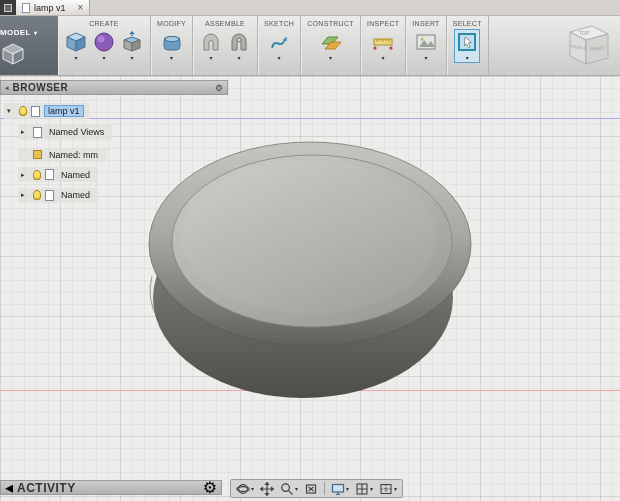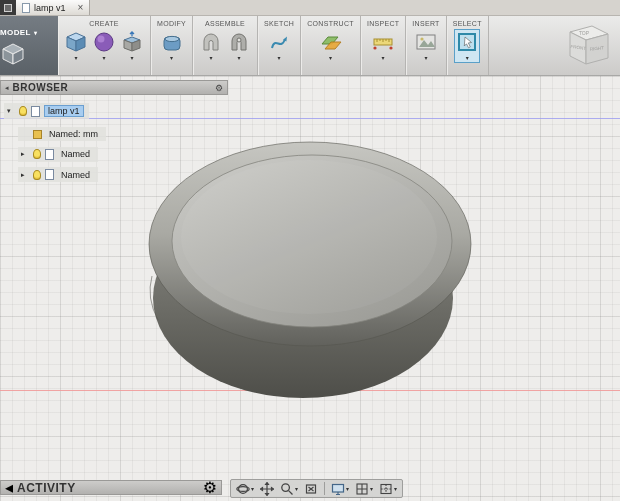--- a/index.html
+++ b/index.html
@@ -286,20 +286,27 @@
         <div class="trow-line">
           <div class="trow">
             <span class="arrow">▾</span>
             <span class="bulb"></span>
             <span class="docicon"></span>
             <span class="tlabel selected">lamp v1</span>
           </div>
         </div>
         <div class="trow-line">
           <div class="trow indent1">
+            <span class="arrow">▸</span>
+            <span class="docicon"></span>
+            <span class="tlabel">Named Views</span>
+          </div>
+        </div>
+        <div class="trow-line">
+          <div class="trow indent1">
             <span class="arrow"></span>
             <span class="unitsicon"></span>
             <span class="tlabel">Named: mm</span>
           </div>
         </div>
         <div class="trow-line">
           <div class="trow indent1">
             <span class="arrow">▸</span>
             <span class="bulb"></span>
             <span class="docicon"></span>

